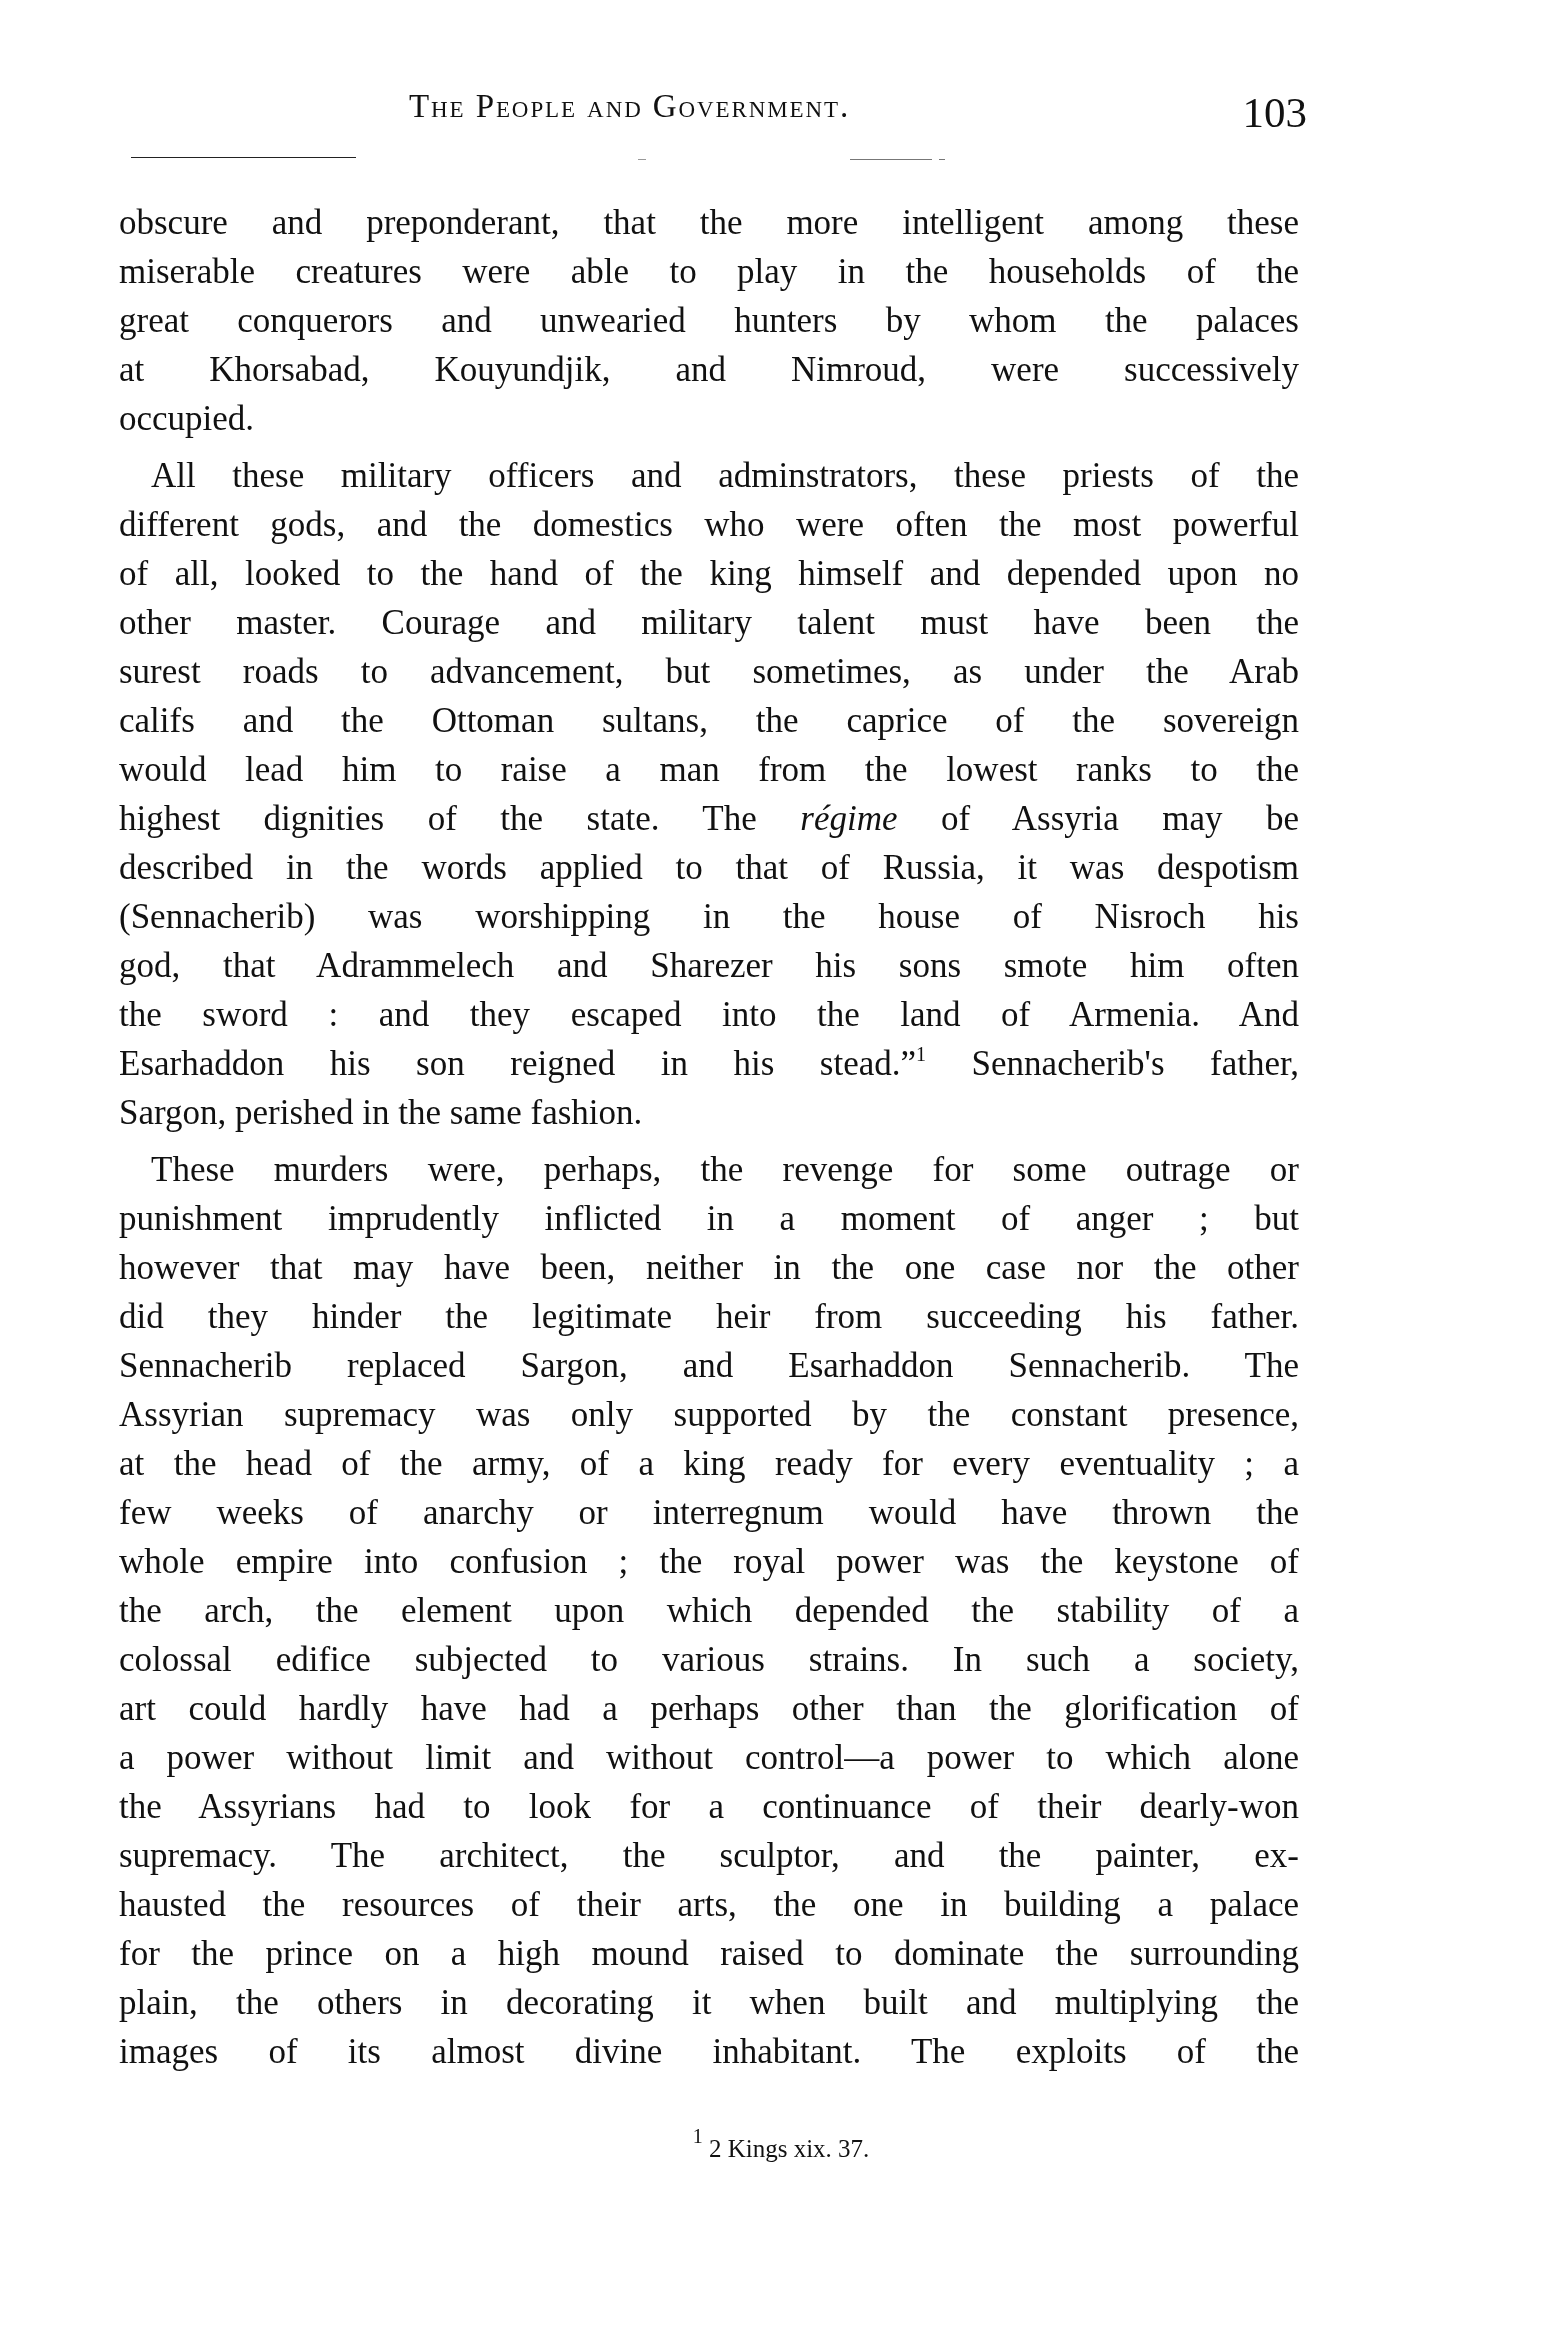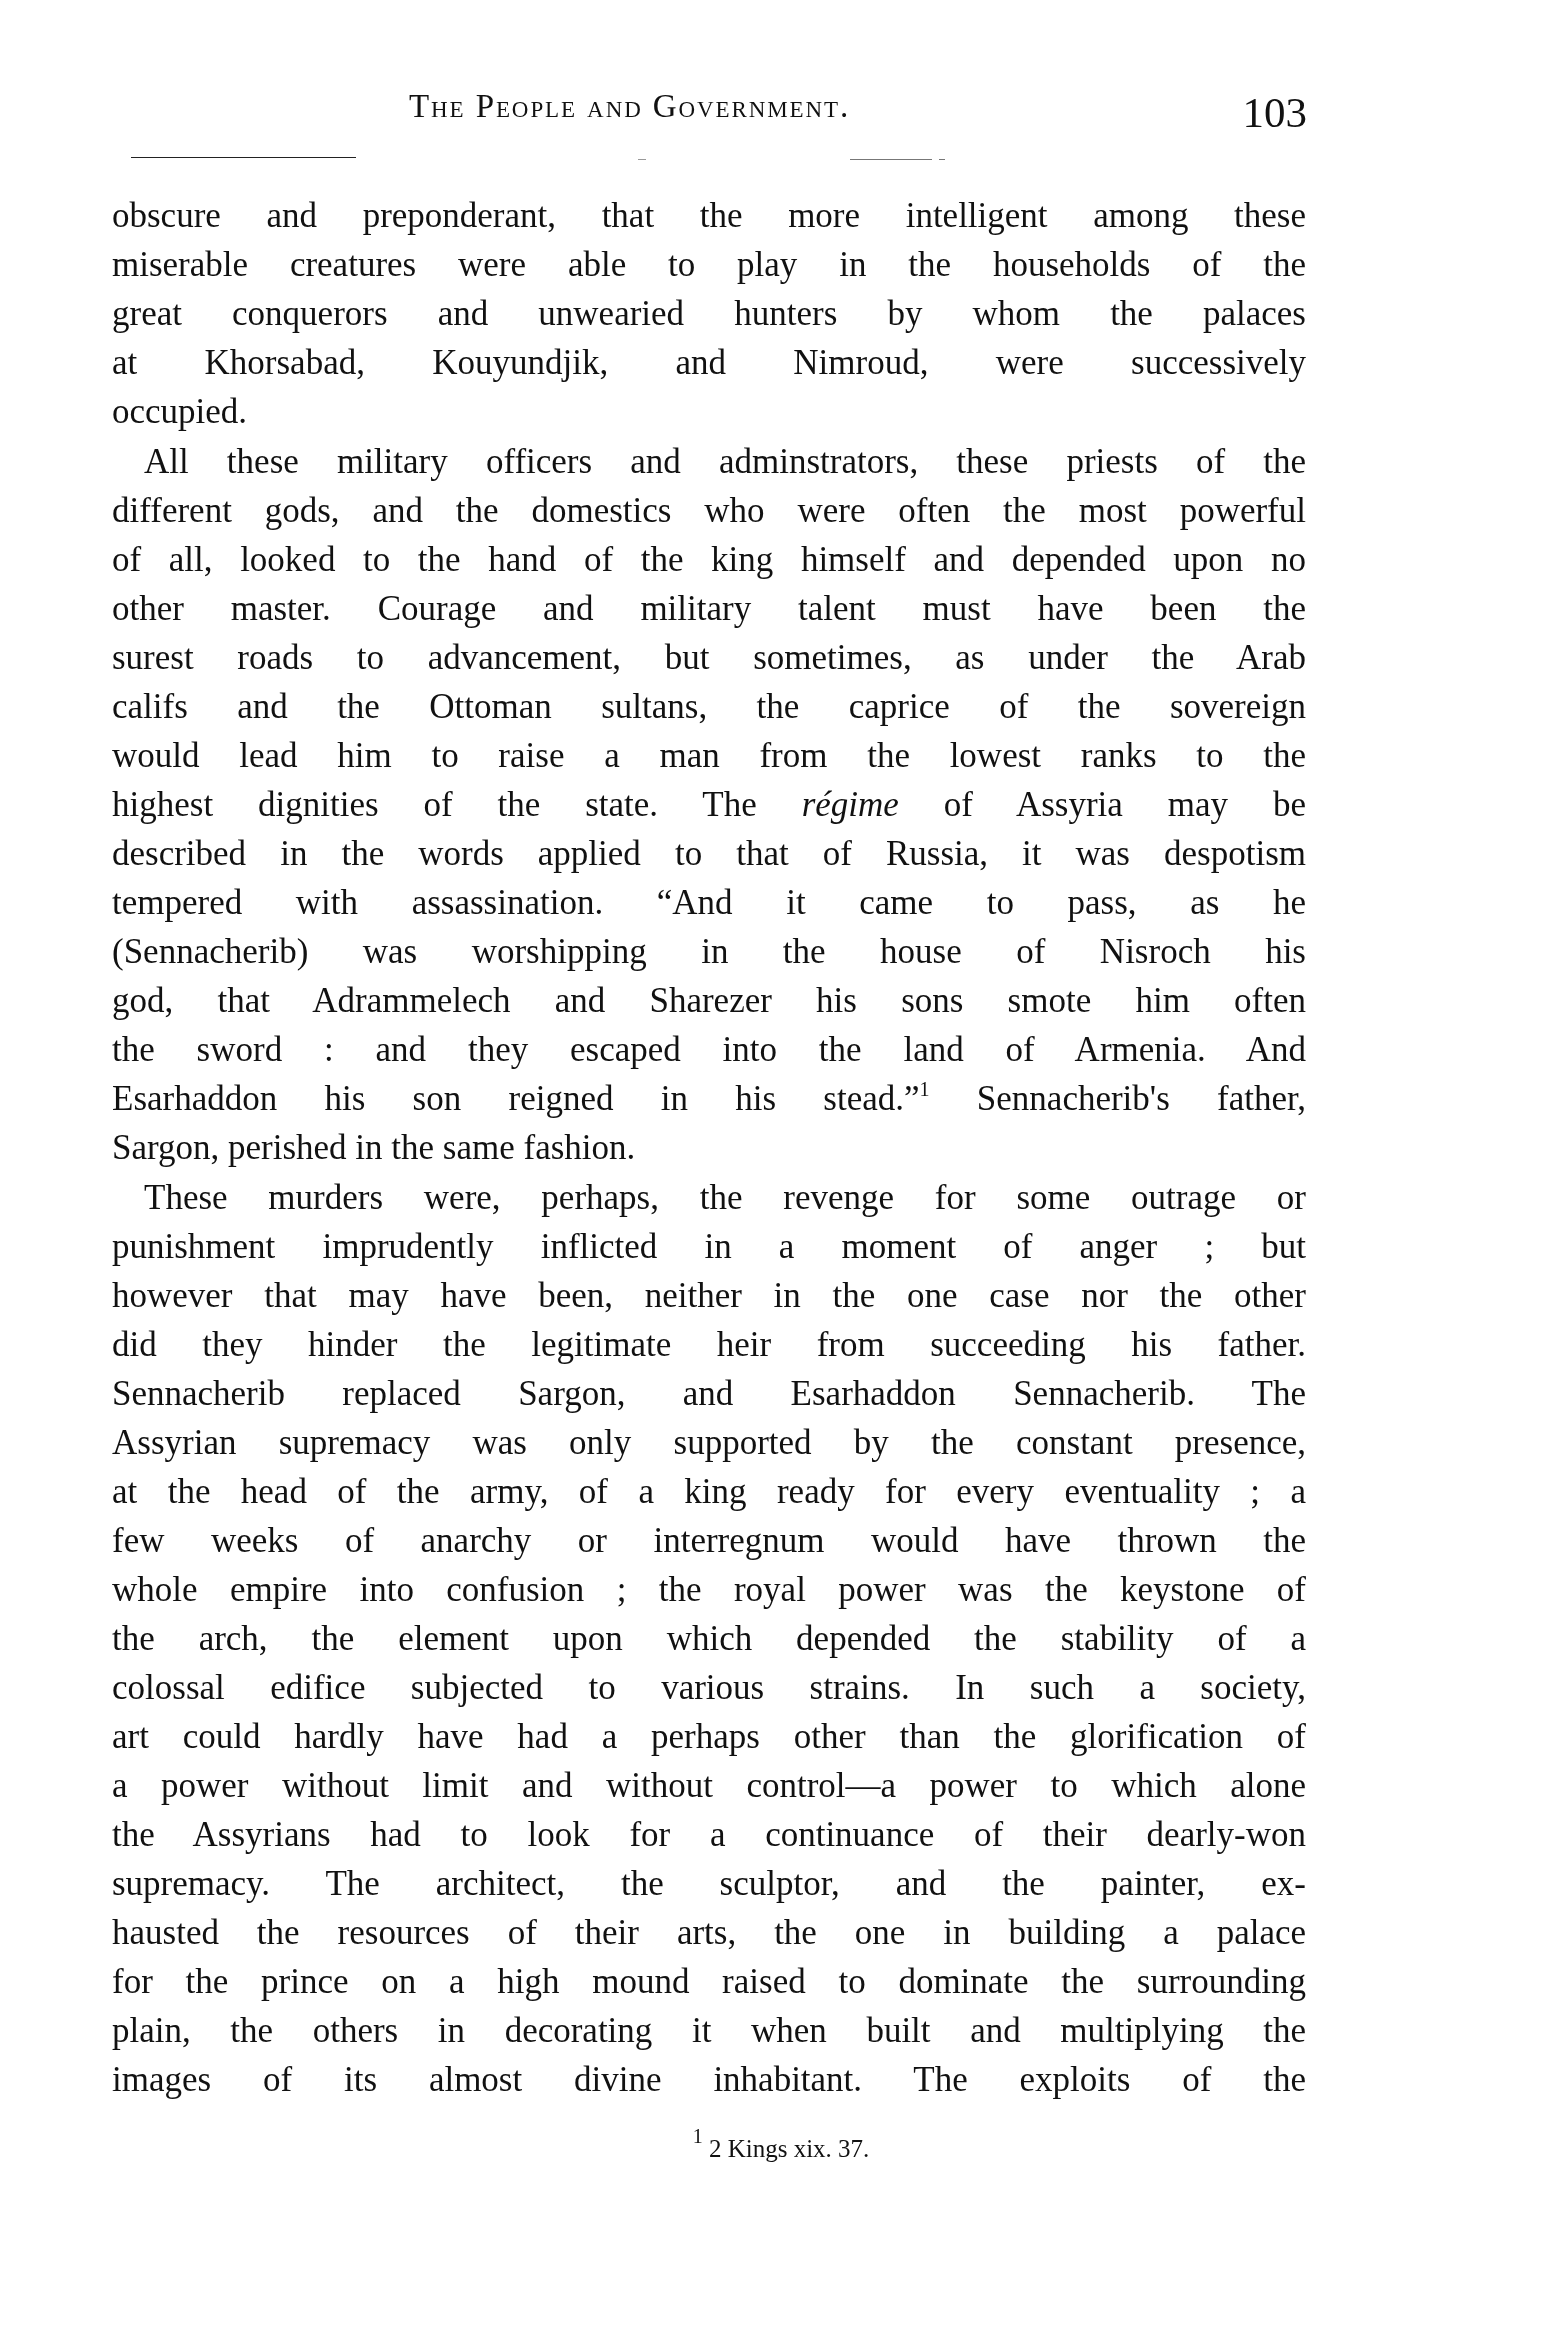--- a/index.html
+++ b/index.html
@@ -17,21 +17,21 @@
   .page-number {
     position: absolute; right: 0; top: 0; font-size: 43px;
   }
   .rule {
     position: absolute; height: 1.3px; background: #222;
   }
   .body-text {
     position: absolute; top: 190px; left: 111px; width: 1196px;
     font-size: 35px; line-height: 49px; text-align: justify;
   }
-  .body-text p { margin: 1px; text-indent: 0; }
+  .body-text p { margin: 8px; text-indent: 0; }
   .line { display: block; text-align: justify; text-align-last: justify; white-space: nowrap; }
   .line.last { text-align-last: left; }
   .line.indent { padding-left: 32px; }
   em { font-style: italic; }
   sup { font-size: 20px; vertical-align: 14px; line-height: 0; }
   .footnote {
     position: absolute; top: 2135px; left: 0; width: 1562px; text-align: center;
     font-size: 25px;
   }
   .footnote .fn-text { padding-left: 6.3px; }
@@ -62,21 +62,20 @@
   <p>
     <span class="line indent">All these military officers and adminstrators, these priests of the</span>
     <span class="line">different gods, and the domestics who were often the most powerful</span>
     <span class="line">of all, looked to the hand of the king himself and depended upon no</span>
     <span class="line">other master.  Courage and military talent must have been the</span>
     <span class="line">surest roads to advancement, but sometimes, as under the Arab</span>
     <span class="line">califs and the Ottoman sultans, the caprice of the sovereign</span>
     <span class="line">would lead him to raise a man from the lowest ranks to the</span>
     <span class="line"><span>highest dignities of the state.  The </span><em>régime</em><span> of Assyria may be</span></span>
     <span class="line">described in the words applied to that of Russia, it was despotism</span>
-    <span class="line">tempered with assassination.  “And it came to pass, as he</span>
     <span class="line">(Sennacherib) was worshipping in the house of Nisroch his</span>
     <span class="line">god, that Adrammelech and Sharezer his sons smote him often</span>
     <span class="line">the sword : and they escaped into the land of Armenia.  And</span>
     <span class="line"><span>Esarhaddon his son reigned in his stead.”</span><sup>1</sup><span>  Sennacherib's father,</span></span>
     <span class="line last">Sargon, perished in the same fashion.</span>
   </p>
 
   <p>
     <span class="line indent">These murders were, perhaps, the revenge for some outrage or</span>
     <span class="line">punishment imprudently inflicted in a moment of anger ; but</span>

